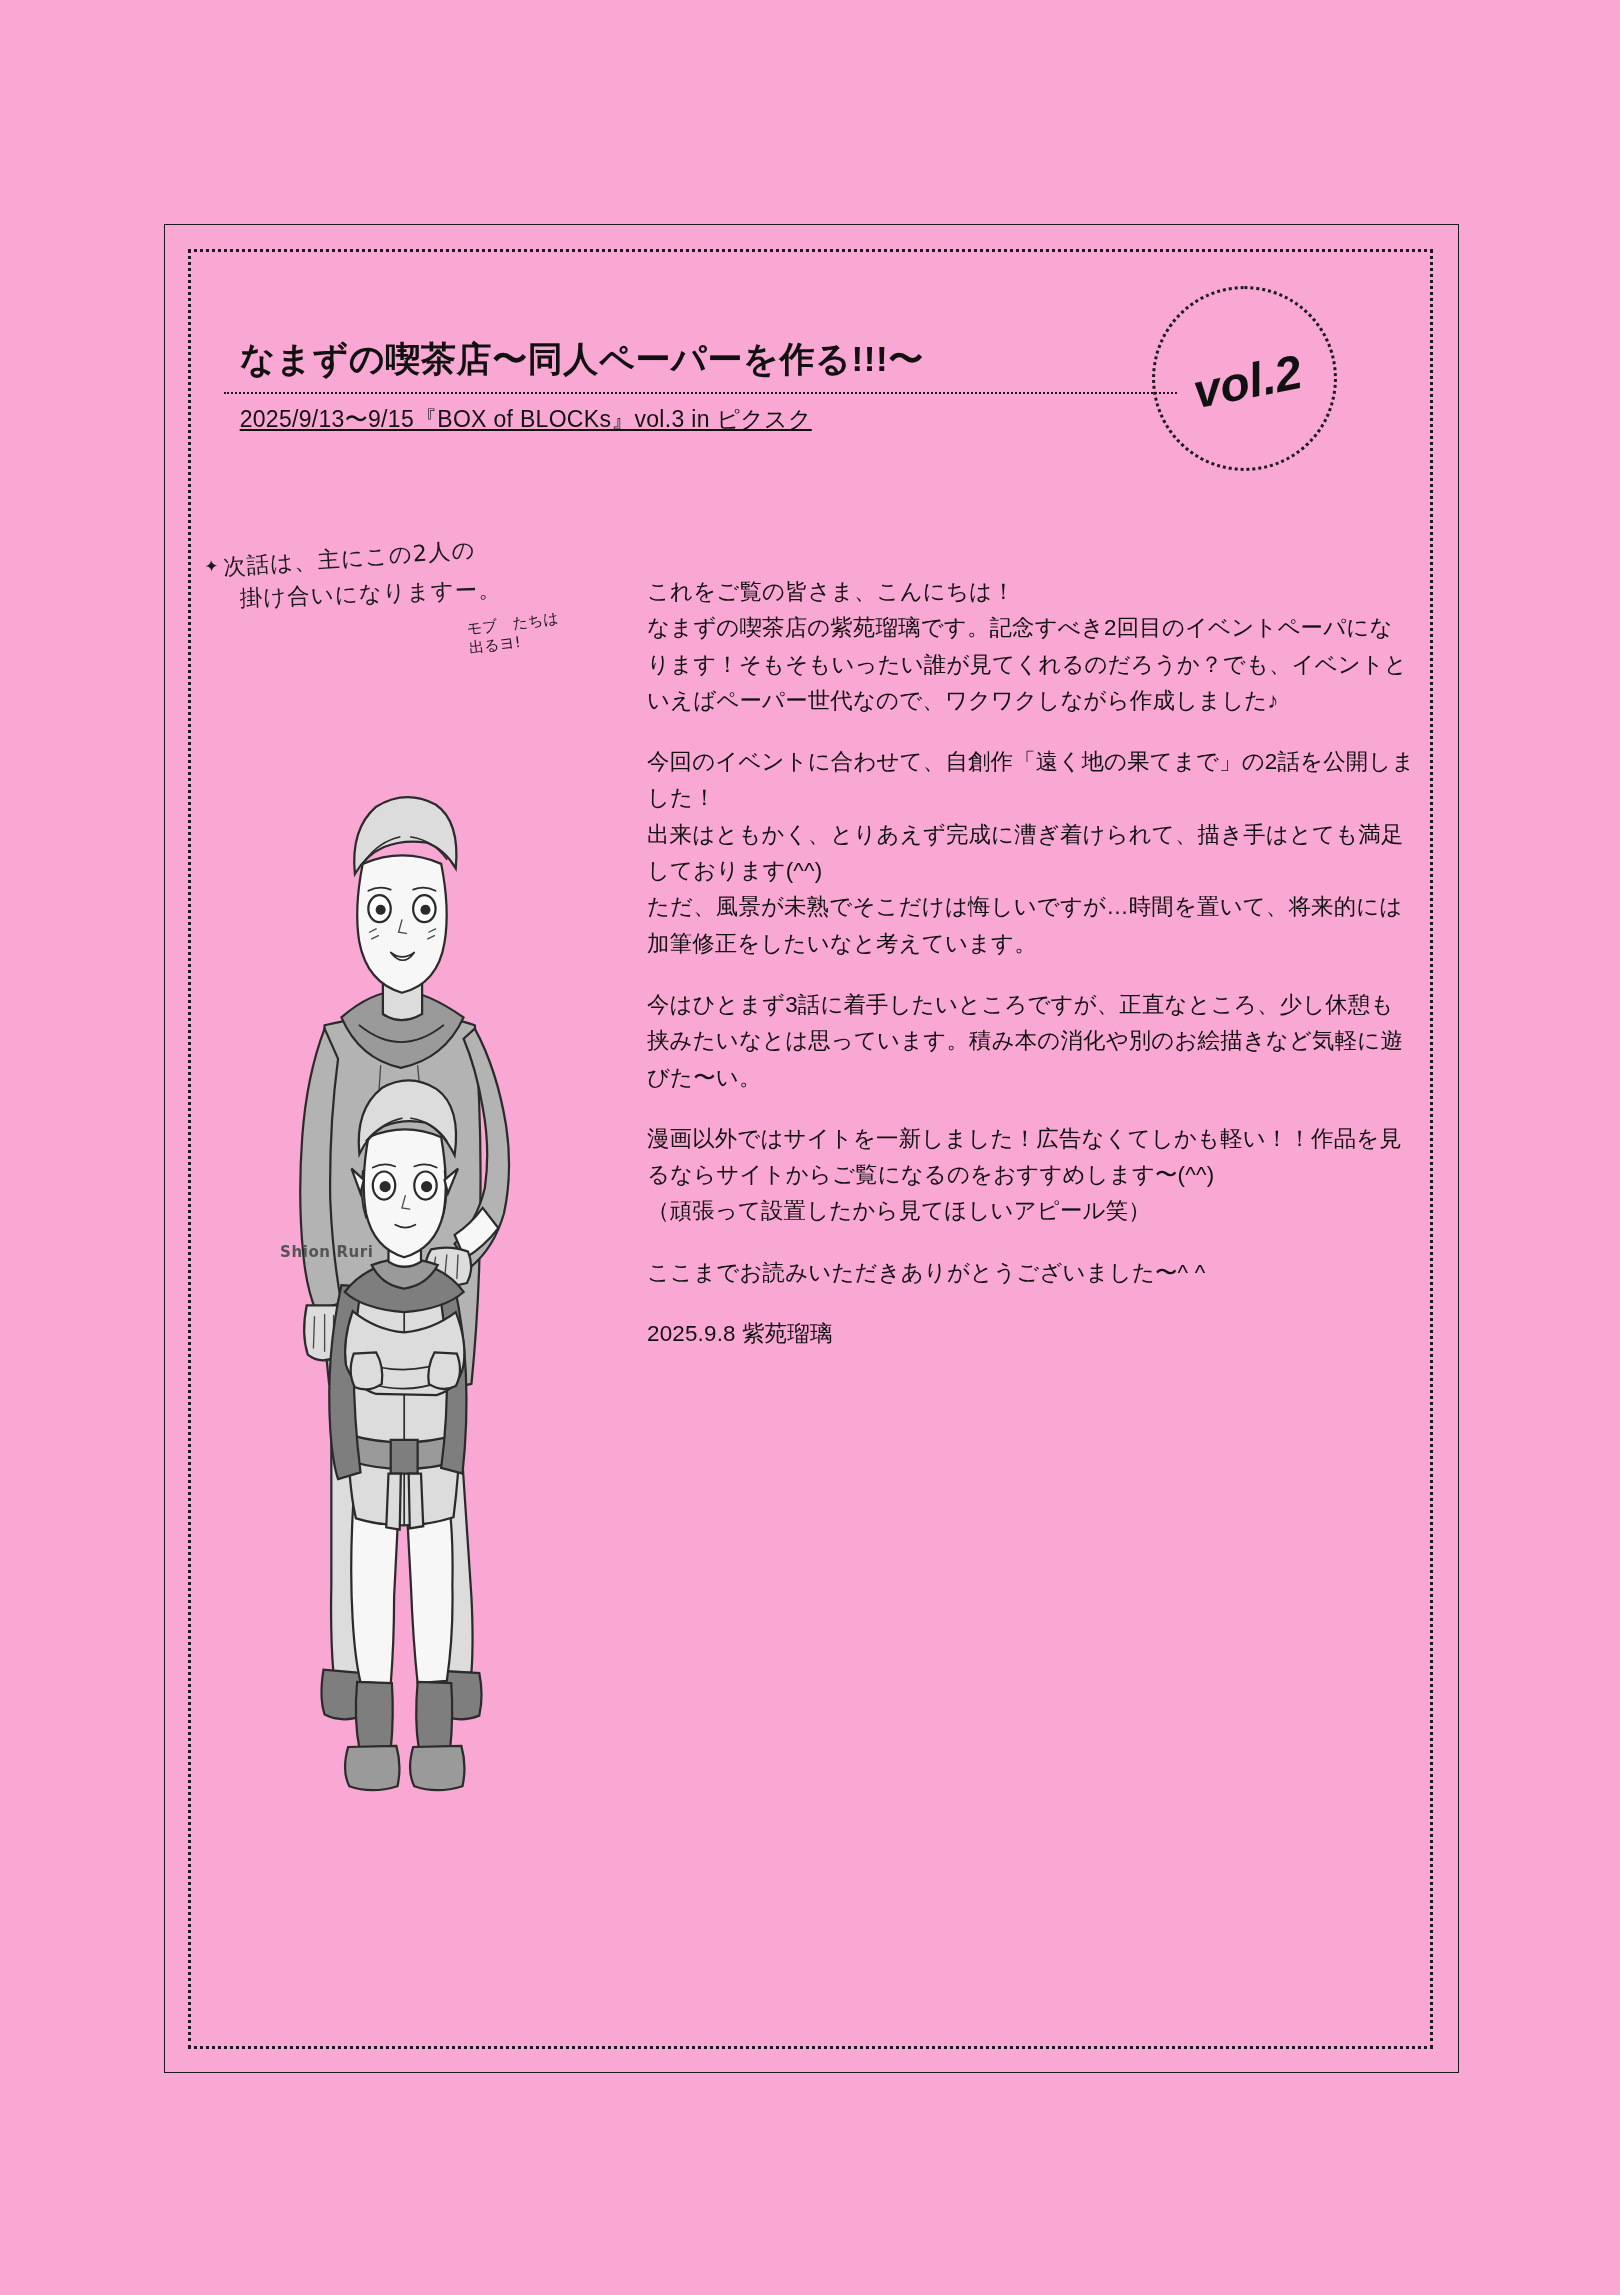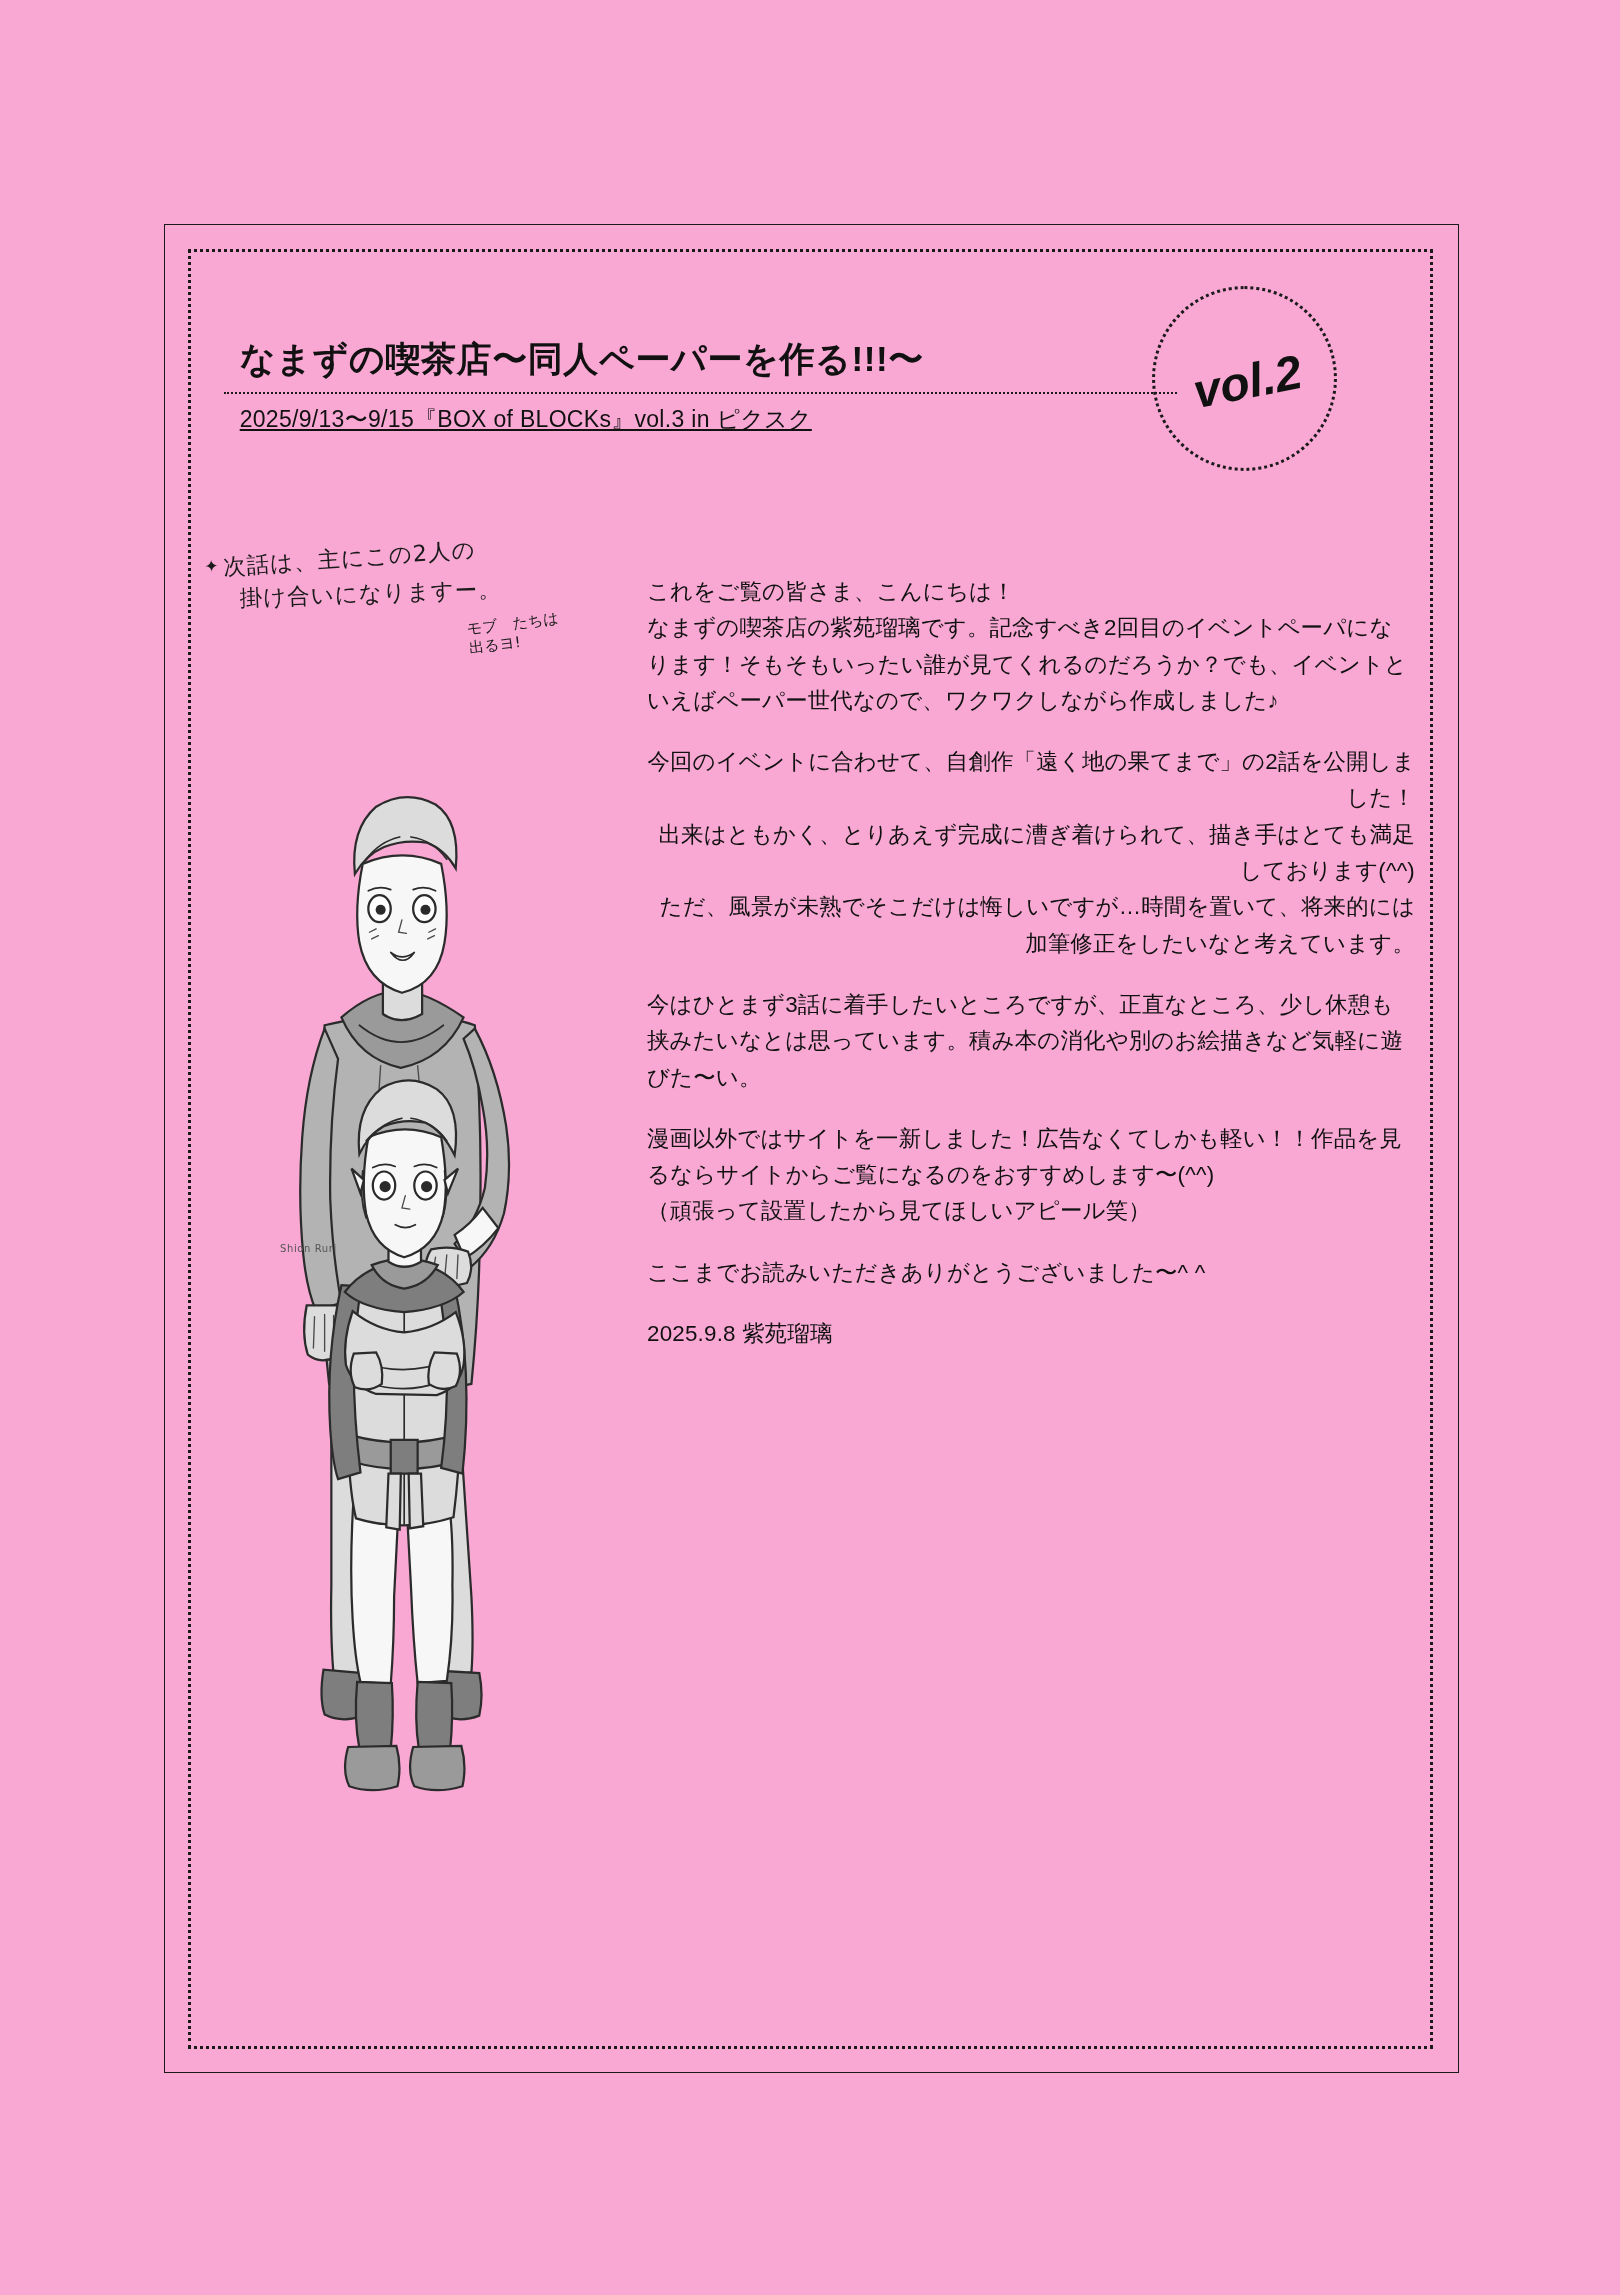--- a/index.html
+++ b/index.html
@@ -141,24 +141,25 @@
     position: absolute;
     left: 191px;
     top: 633px;
     width: 460px;
     height: 1272px;
   }
   .illo-caption {
     position: absolute;
     left: 280px;
     top: 1243px;
-    font-size: 10px;
+    font-size: 15px;
     color: #555;
     font-family: "DejaVu Sans", sans-serif;
     letter-spacing: 0.6px;
+    font-weight: bold;
   }
 
   
   .bodytext {
     position: absolute;
     left: 647px;
     top: 560px;
     width: 768px;
     font-size: 22.4px;
     line-height: 1.62;
@@ -312,21 +313,21 @@
 
       <path class="thin" d="M382 1004 L376 1026 L390 1028"></path>
       <path class="ln2" d="M364 1056 Q382 1066 400 1056"></path>
     </svg>
   </div>
   <div class="illo-caption">Shion Ruri</div>
 
   <div class="bodytext">
     <p style="white-space: pre-line; margin-top: 14px;">これをご覧の皆さま、こんにちは！
 なまずの喫茶店の紫苑瑠璃です。記念すべき2回目のイベントペーパになります！そもそもいったい誰が見てくれるのだろうか？でも、イベントといえばペーパー世代なので、ワクワクしながら作成しました♪</p>
-    <p style="white-space: pre-line; text-align: right;">今回のイベントに合わせて、自創作「遠く地の果てまで」の2話を公開しました！
+    <p style="white-space: pre-line;">今回のイベントに合わせて、自創作「遠く地の果てまで」の2話を公開しました！
 出来はともかく、とりあえず完成に漕ぎ着けられて、描き手はとても満足しております(^^)
 ただ、風景が未熟でそこだけは悔しいですが…時間を置いて、将来的には加筆修正をしたいなと考えています。</p>
     <p style="white-space: pre-line;">今はひとまず3話に着手したいところですが、正直なところ、少し休憩も挟みたいなとは思っています。積み本の消化や別のお絵描きなど気軽に遊びた〜い。</p>
     <p style="white-space: pre-line;">漫画以外ではサイトを一新しました！広告なくてしかも軽い！！作品を見るならサイトからご覧になるのをおすすめします〜(^^)
 （頑張って設置したから見てほしいアピール笑）</p>
     <p style="white-space: pre-line;">ここまでお読みいただきありがとうございました〜^ ^</p>
     <p class="sig">2025.9.8 紫苑瑠璃</p>
   </div>
 
 </div>

